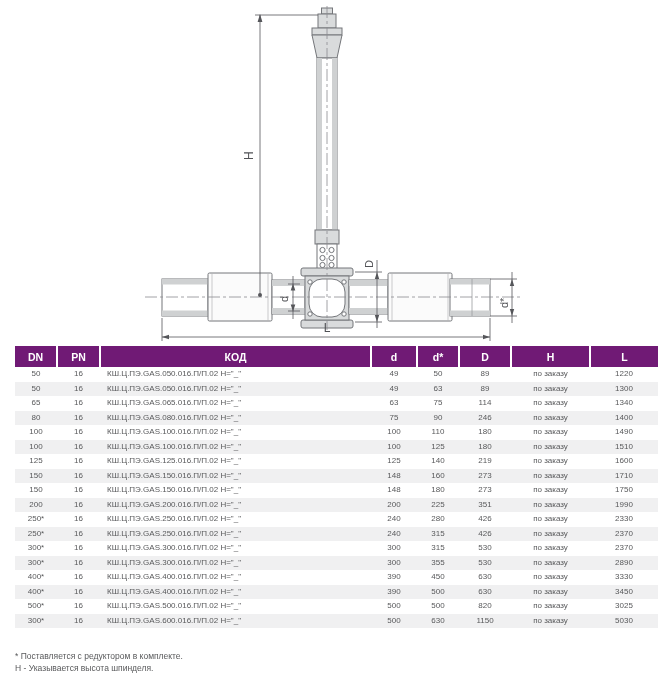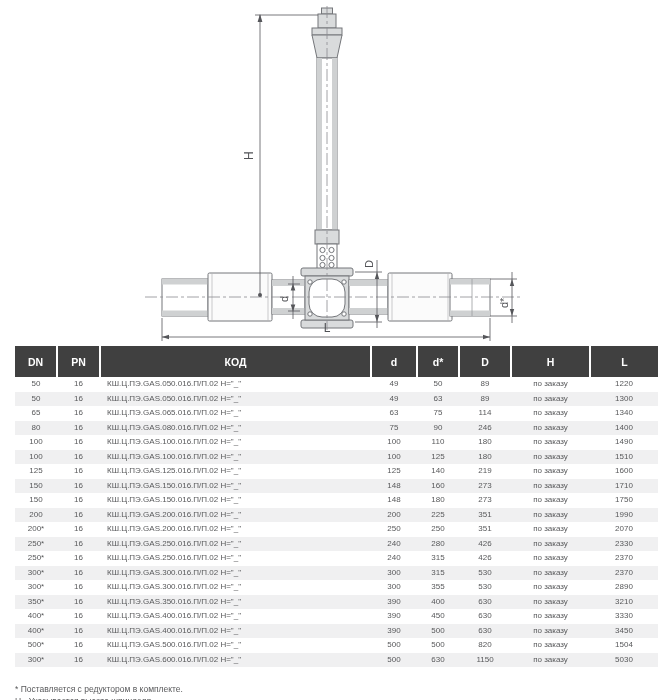--- a/index.html
+++ b/index.html
@@ -10,35 +10,35 @@
   }
   .page{width:663px;height:700px;position:relative;}
   .drawing-wrap{width:663px;height:346px;position:relative;}
   svg text{font-family:"Liberation Sans", sans-serif;fill:#515256;}
 
   table.spec{
     border-collapse:collapse;table-layout:fixed;
     width:643px;margin-left:15px;
   }
   table.spec thead th{
-    background:#404040;color:#ffffff;
+    background:#701a75;color:#ffffff;
     font-size:10.5px;font-weight:bold;
-    height:31px;padding:0;border-right:2px solid #ffffff;
+    height:21px;padding:0;border-right:2px solid #ffffff;
     text-align:center;vertical-align:middle;
   }
   table.spec thead th:last-child{border-right:none;}
   table.spec tbody td{
     font-size:8px;line-height:1;height:14.5px;padding:0;
     text-align:center;vertical-align:middle;color:#58595b;
     white-space:nowrap;overflow:hidden;
   }
   table.spec tbody td.code{text-align:left;padding-left:7px;}
   table.spec tbody tr:nth-child(even){background:#f0f0f1;}
 
-  .footnotes{margin:16px 0 0 15px;font-size:8.5px;line-height:12px;color:#58595b;}
+  .footnotes{margin:22px 0 0 15px;font-size:8.5px;line-height:12px;color:#58595b;}
 </style>
 </head>
 <body>
 
 <div class="page">
 
   <div class="drawing-wrap">
     <svg width="663" height="346" viewBox="0 0 663 346">
       <g stroke="#74767a" stroke-width="1" fill="none">
 
@@ -277,30 +277,20 @@
           <td>200</td>
           <td>16</td>
           <td class="code">КШ.Ц.ПЭ.GAS.200.016.П/П.02 Н="_"</td>
           <td>200</td>
           <td>225</td>
           <td>351</td>
           <td>по заказу</td>
           <td>1990</td>
         </tr>
         <tr>
-          <td>200*</td>
-          <td>16</td>
-          <td class="code">КШ.Ц.ПЭ.GAS.200.016.П/П.02 Н="_"</td>
-          <td>250</td>
-          <td>250</td>
-          <td>351</td>
-          <td>по заказу</td>
-          <td>2070</td>
-        </tr>
-        <tr>
           <td>250*</td>
           <td>16</td>
           <td class="code">КШ.Ц.ПЭ.GAS.250.016.П/П.02 Н="_"</td>
           <td>240</td>
           <td>280</td>
           <td>426</td>
           <td>по заказу</td>
           <td>2330</td>
         </tr>
         <tr>
@@ -327,30 +317,20 @@
           <td>300*</td>
           <td>16</td>
           <td class="code">КШ.Ц.ПЭ.GAS.300.016.П/П.02 Н="_"</td>
           <td>300</td>
           <td>355</td>
           <td>530</td>
           <td>по заказу</td>
           <td>2890</td>
         </tr>
         <tr>
-          <td>350*</td>
-          <td>16</td>
-          <td class="code">КШ.Ц.ПЭ.GAS.350.016.П/П.02 Н="_"</td>
-          <td>390</td>
-          <td>400</td>
-          <td>630</td>
-          <td>по заказу</td>
-          <td>3210</td>
-        </tr>
-        <tr>
           <td>400*</td>
           <td>16</td>
           <td class="code">КШ.Ц.ПЭ.GAS.400.016.П/П.02 Н="_"</td>
           <td>390</td>
           <td>450</td>
           <td>630</td>
           <td>по заказу</td>
           <td>3330</td>
         </tr>
         <tr>
@@ -364,21 +344,21 @@
           <td>3450</td>
         </tr>
         <tr>
           <td>500*</td>
           <td>16</td>
           <td class="code">КШ.Ц.ПЭ.GAS.500.016.П/П.02 Н="_"</td>
           <td>500</td>
           <td>500</td>
           <td>820</td>
           <td>по заказу</td>
-          <td>1504</td>
+          <td>3025</td>
         </tr>
         <tr>
           <td>300*</td>
           <td>16</td>
           <td class="code">КШ.Ц.ПЭ.GAS.600.016.П/П.02 Н="_"</td>
           <td>500</td>
           <td>630</td>
           <td>1150</td>
           <td>по заказу</td>
           <td>5030</td>

